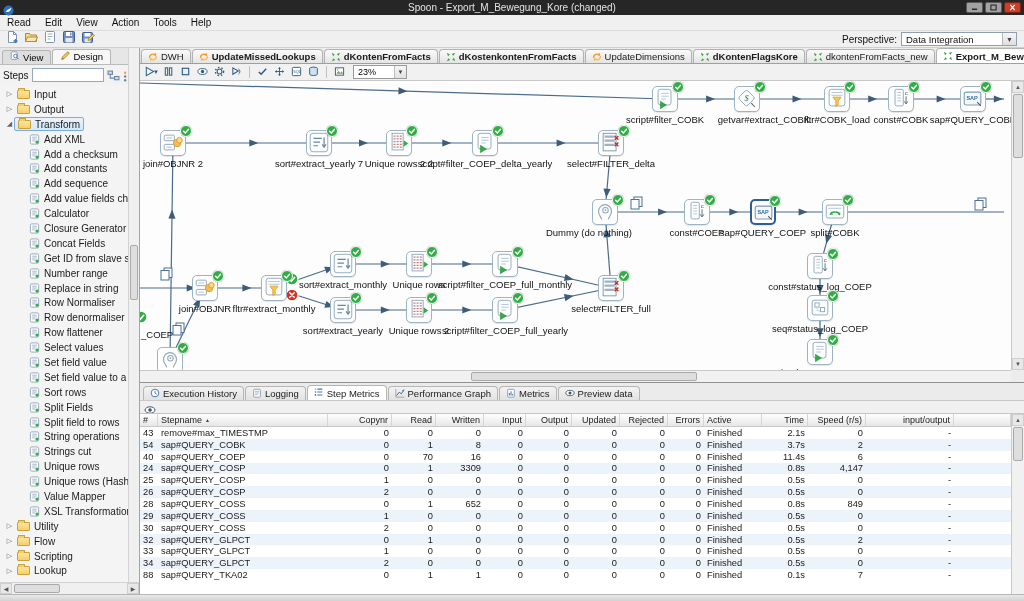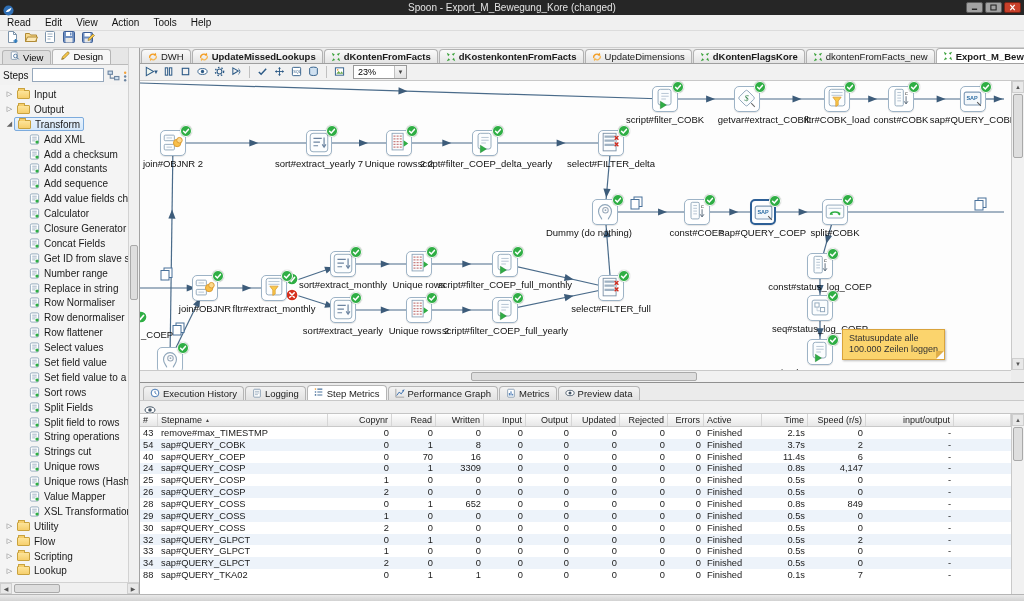--- a/index.html
+++ b/index.html
@@ -169,20 +169,27 @@
         </span>
         <span class="tbtn">
           <span><svg viewBox="0 0 14 14" width="14" height="14">
               <rect x="1.5" y="2.5" width="10" height="10" rx="1" fill="#6f8fc0" stroke="#3c5e96"></rect>
               <rect x="3.5" y="3" width="6" height="3.5" fill="#fff"></rect>
               <rect x="3.5" y="8.5" width="6" height="4" fill="#e8e8e8"></rect>
               <path d="M7.5 8.5L12 4l1.5 1.5L9 10l-2 .5z" fill="#f8c84a" stroke="#8a6d1f" stroke-width="0.6"></path>
             </svg></span>
         </span>
       </span>
+    <span class="persp">
+      <span>Perspective:</span>
+      <span class="combo">
+          <span>Data Integration</span>
+          <span class="arr">▼</span>
+        </span>
+    </span>
   </div>
   <div class="content">
     <div class="sidebar">
       <div class="side-tabs" id="sidetabs">
           <span class="stab">
             <span><svg viewBox="0 0 12 12" width="10" height="10">
                 <rect x="1.5" y="1" width="7" height="9" rx="1" fill="#fff" stroke="#7d94ab"></rect>
                 <circle cx="6.5" cy="6" r="2.2" fill="none" stroke="#49729c"></circle>
                 <path d="M8.2 7.7l2.3 2.3" stroke="#49729c" stroke-width="1.2"></path>
               </svg></span>
@@ -1091,24 +1098,20 @@
                     <path d="M9.5 21c-.5-2.5-3.5-4-3.5-8.5C6 8 9 5 13 5s7 3 7 7.5c0 4.5-3 6-3.5 8.5" fill="#fdfdfd" stroke="#8fa6ba" stroke-width="1.2"></path>
                     <circle cx="13.5" cy="11" r="3" fill="none" stroke="#97a7b8" stroke-width="1.1"></circle>
                     <circle cx="13.5" cy="11" r="1" fill="#97a7b8"></circle>
                   </svg></span><span class="badge">
                   <svg viewBox="0 0 10 10">
                     <path d="M2 5.4l2.1 2.1L8 3" fill="none" stroke="#fff" stroke-width="1.9" stroke-linecap="round"></path>
                   </svg>
                 </span></div>
               <div class="freelabel" style="left:1px;top:248px">_COEP</div>
             </div>
-          <div class="note" id="note" style="left: 702px; top: 248px;">
-            <div>Statusupdate alle</div>
-            <div>100.000 Zeilen loggen</div>
-          </div>
         </div>
         <div class="cv-vscroll">
           <span class="varr" style="top:0">▲</span>
           <div class="cv-vthumb"></div>
           <span class="varr" style="bottom:0">▼</span>
         </div>
         <div class="cv-hscroll">
             <div class="cv-hthumb"></div>
           </div>
         <div class="corner"></div>

